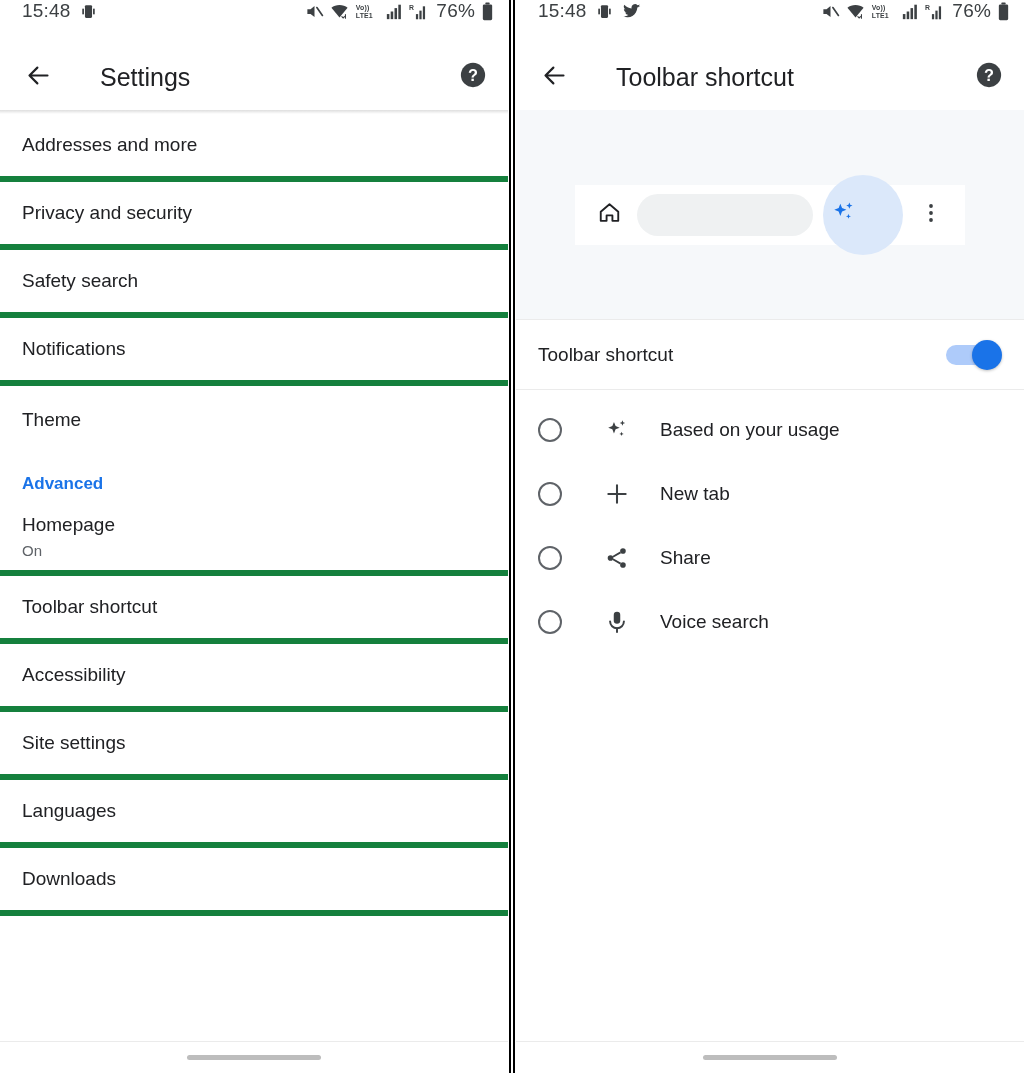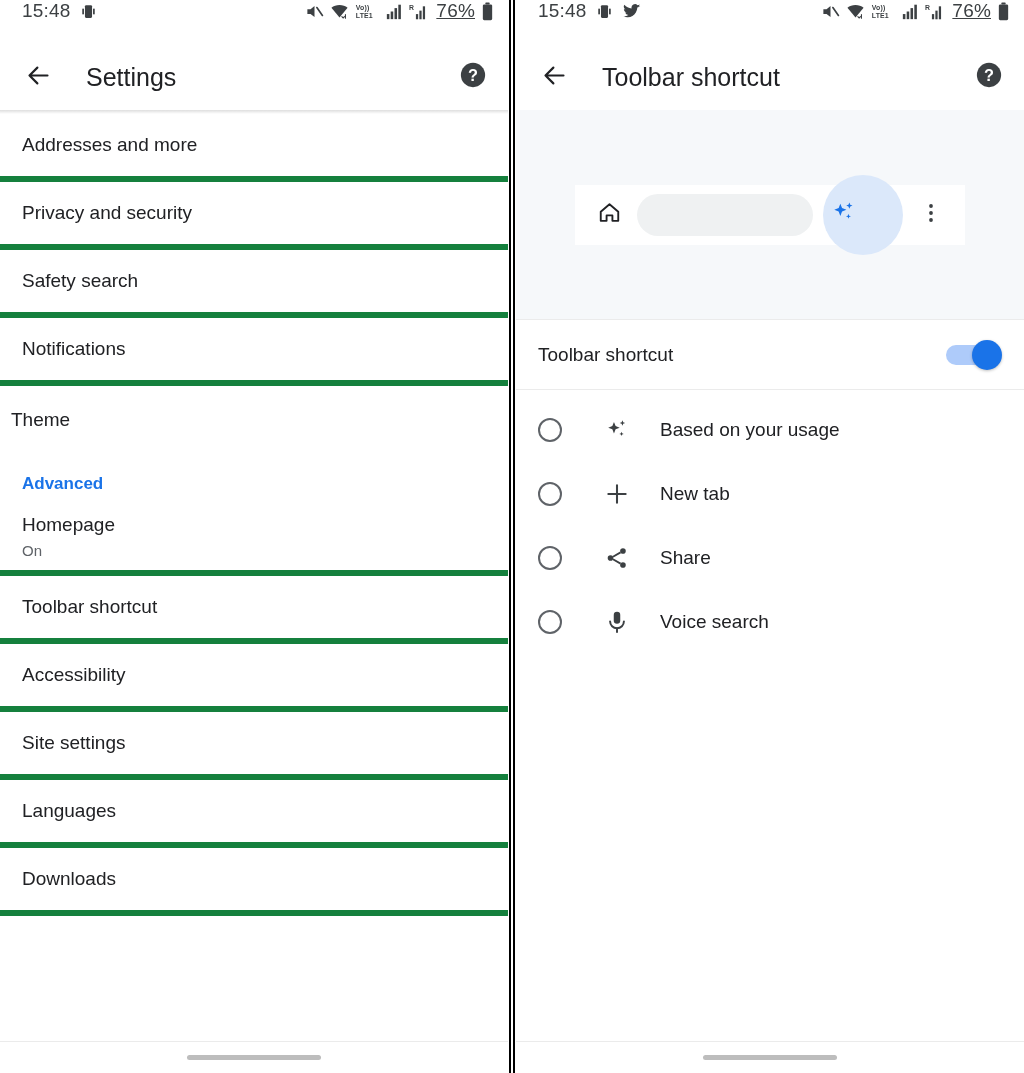--- a/index.html
+++ b/index.html
@@ -23,50 +23,50 @@
 
   
   .statusbar{
     height:44px; display:flex; align-items:flex-start;
     padding:0 14px 0 22px; justify-content:space-between;
     color:#3c4043; font-size:19px; letter-spacing:.2px;
   }
   .sb-left{ display:flex; align-items:center; gap:9px; }
   .sb-right{ display:flex; align-items:center; gap:6px; }
   .sb-time{ font-size:19px; color:#3c4043; }
-  .sb-pct{ font-size:19px; color:#3c4043; margin-left:2px;text-decoration:underline; }
+  .sb-pct{ font-size:19px; color:#3c4043; margin-left:2px; }
   .sb-ico{ display:inline-flex; align-items:center; }
 
   
   .actionbar{
     height:66px; display:flex; align-items:center;
     padding:0 20px 0 22px; background:#fff;
   }
   .back-btn{ width:32px; height:32px; display:flex; align-items:center; justify-content:center; }
   .ab-title{
-    font-size:25px; color:#202124; margin-left:32px; flex:1;
+    font-size:25px; color:#202124; margin-left:46px; flex:1;
     white-space:nowrap; overflow:hidden; text-overflow:ellipsis;
   }
   .help-btn{ width:30px; height:30px; display:flex; align-items:center; justify-content:center; }
 
   .ab-shadow{ height:4px; background:linear-gradient(to bottom,rgba(0,0,0,.13),rgba(0,0,0,0)); }
 
   
   .list{ background:#fff; }
   .row{
     position:relative; min-height:68px; display:flex; flex-direction:column;
     justify-content:center; padding:8px 22px; border-bottom:6px solid #15803d;
   }
   .row-title{ font-size:19px; color:#202124; line-height:26px; }
   .row-sub{ font-size:15px; color:#5f6368; line-height:22px; margin-top:2px; }
   .section-head{
     padding:20px 22px 10px; font-size:17px; color:#1a73e8; font-weight:bold;
     border-bottom:none; min-height:auto; display:block;
   }
-  .row.no-border{ border-bottom:none;padding-left:11px; }
+  .row.no-border{ border-bottom:none; }
 
   
   .preview{
     background:#f6f8fa; height:210px; position:relative;
     display:flex; align-items:center; justify-content:center;
     border-bottom:1px solid #ebebeb;
   }
   .toolbar-card{
     position:relative; width:390px; height:60px; background:#fff;
     display:flex; align-items:center; padding:0 14px; gap:0;

